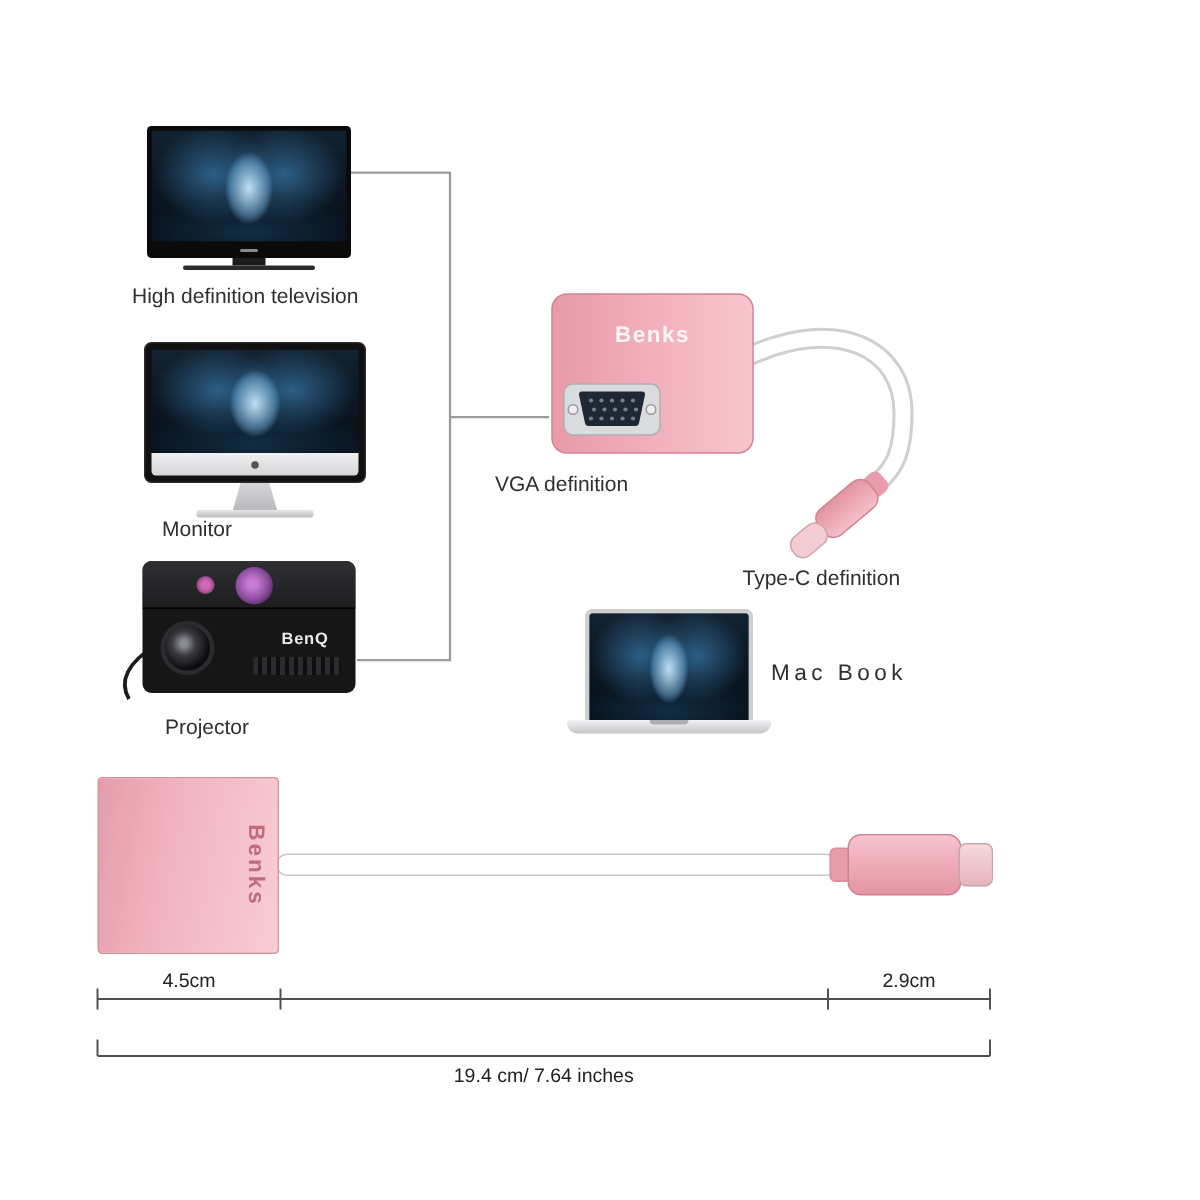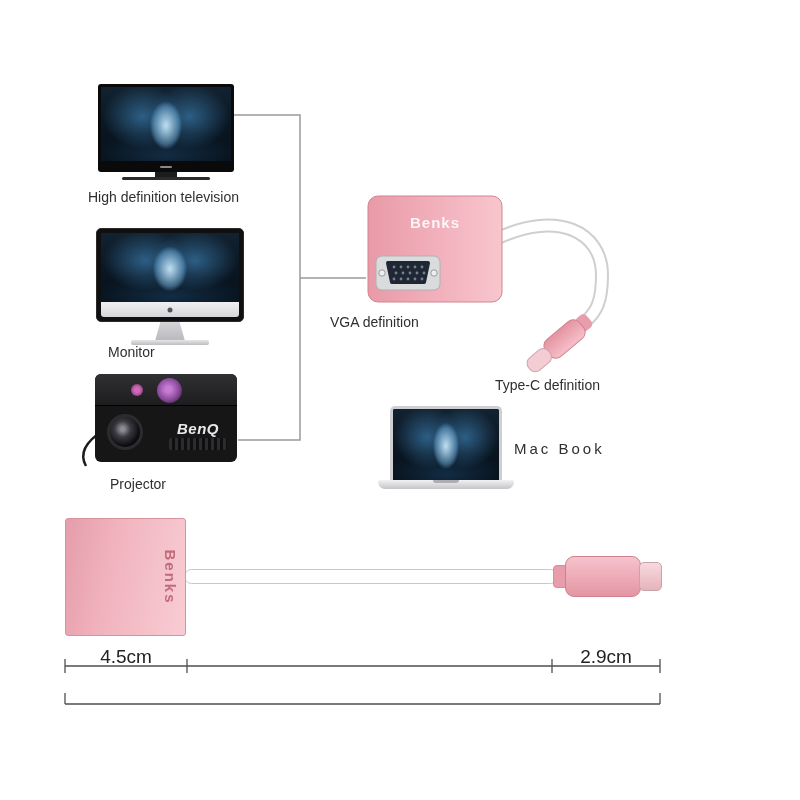--- a/index.html
+++ b/index.html
@@ -1,19 +1,19 @@
 <!DOCTYPE html>
 <html><head>
 <meta charset="utf-8">
 <style>
   *{margin:0;padding:0;box-sizing:border-box}
   html,body{width:800px;height:800px;background:#fff;font-family:"Liberation Sans",sans-serif}
   .canvas{position:relative;width:800px;height:800px;background:#fff;overflow:hidden}
   .label{position:absolute;font-size:14px;color:#2f2f2f;text-align:left;z-index:4}
-  .dim{position:absolute;font-size:19px;color:#222;text-align:center;z-index:4}
+  .dim{position:absolute;font-size:13px;color:#222;text-align:center;z-index:4}
 
   .lines{position:absolute;left:0;top:0;z-index:1}
   .adapter-svg{position:absolute;left:330px;top:180px;z-index:3}
 
   
   .angel-art{position:absolute;inset:0;
     background:
       radial-gradient(ellipse 16% 42% at 50% 52%, rgba(200,232,250,.95), rgba(110,170,215,.5) 60%, transparent 78%),
       radial-gradient(ellipse 44% 62% at 32% 40%, rgba(66,140,196,.6), transparent 70%),
       radial-gradient(ellipse 44% 62% at 68% 40%, rgba(66,140,196,.6), transparent 70%),
@@ -37,21 +37,21 @@
   .imac-stand{position:absolute;left:50%;top:94px;width:30px;height:19px;transform:translateX(-50%);background:linear-gradient(#d5d5d8,#b9b9bd);clip-path:polygon(18% 0,82% 0,100% 100%,0 100%)}
   .imac-base{position:absolute;left:50%;top:112px;width:78px;height:5px;transform:translateX(-50%);background:linear-gradient(#e6e6e8,#bdbdc0);border-radius:2px}
 
   
   .projector{position:absolute;left:95px;top:374px;width:142px;height:88px;z-index:2}
   .proj-body{position:absolute;inset:0;background:#161616;border-radius:6px;overflow:hidden}
   .proj-top{position:absolute;left:0;top:0;right:0;height:32px;background:linear-gradient(#303032,#1d1d1f);border-bottom:1px solid #000}
   .proj-knob{position:absolute;left:62px;top:4px;width:25px;height:25px;border-radius:50%;background:radial-gradient(circle at 45% 45%,#c77bd4 15%,#8a4a9a 55%,#3f2050 85%)}
   .proj-knob2{position:absolute;left:36px;top:10px;width:12px;height:12px;border-radius:50%;background:radial-gradient(circle,#d06ab8 30%,#6a2a60)}
   .proj-lens{position:absolute;left:12px;top:40px;width:36px;height:36px;border-radius:50%;background:radial-gradient(circle at 42% 40%,#8c8c94 8%,#3a3a40 32%,#0c0c10 68%);border:3px solid #2c2c30}
-  .proj-brand{position:absolute;right:18px;top:46px;color:#e9e9eb;font-size:15px;font-weight:bold;font-style:italic;letter-spacing:.5px}
+  .proj-brand{position:absolute;right:18px;top:46px;color:#e9e9eb;font-size:11px;font-weight:bold;letter-spacing:.5px}
   .proj-vents{position:absolute;right:10px;top:64px;width:58px;height:12px;background:repeating-linear-gradient(90deg,#2c2c2e 0 3px,#0f0f11 3px 6px);border-radius:2px}
 
   
   .macbook{position:absolute;left:378px;top:406px;width:136px;height:86px;z-index:2}
   .mb-screen{position:absolute;left:12px;top:0;width:112px;height:74px;background:#0a141e;border:3px solid #cfcfd2;border-bottom:none;border-radius:5px 5px 0 0;overflow:hidden}
   .mb-base{position:absolute;left:0;top:74px;width:136px;height:9px;background:linear-gradient(#f2f2f4,#c5c5c8);border-radius:2px 2px 8px 8px}
   .mb-notch{position:absolute;left:50%;top:0;width:26px;height:3px;background:#aeaeb2;transform:translateX(-50%);border-radius:0 0 4px 4px}
 
   
   .b-square{position:absolute;left:65px;top:518px;width:121px;height:118px;background:linear-gradient(100deg,#e59daa 0%,#f1b4bf 40%,#f8ccd3 100%);border:1px solid #d8929e;border-radius:3px;z-index:3}
@@ -182,14 +182,15 @@
   <div class="b-cable"></div>
   <div class="b-square">
     <div class="b-brand">Benks</div>
   </div>
   <div class="b-relief"></div>
   <div class="b-body"></div>
   <div class="b-tip"></div>
 
   <div class="dim" style="left:65px;top:646px;width:122px">4.5cm</div>
   <div class="dim" style="left:552px;top:646px;width:108px">2.9cm</div>
+  <div class="dim" style="left:65px;top:709px;width:595px">19.4 cm/ 7.64 inches</div>
 
 </div>
 
 </body></html>

